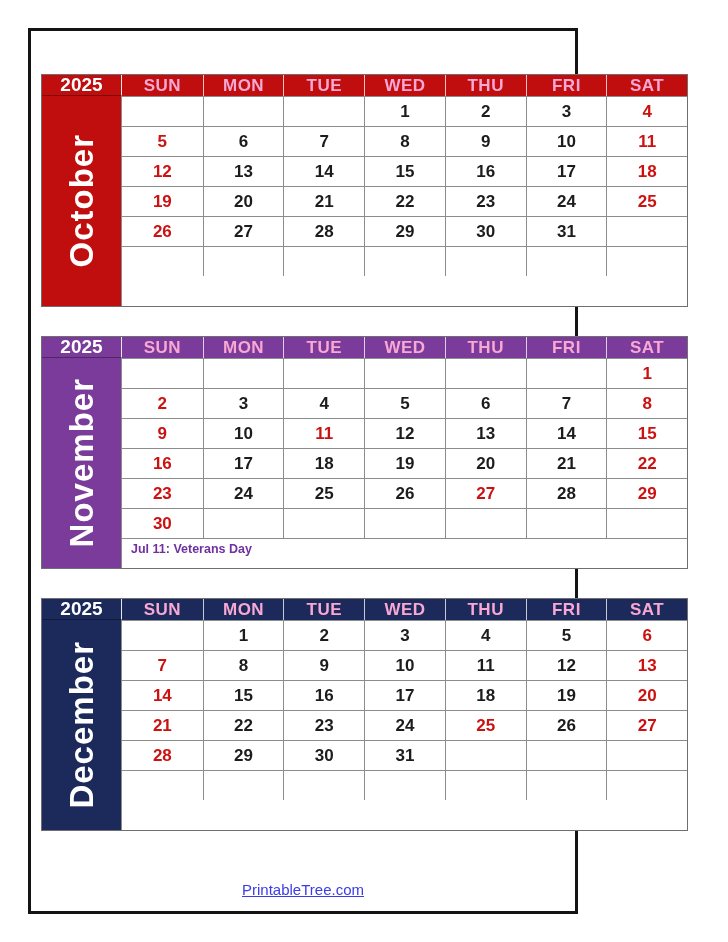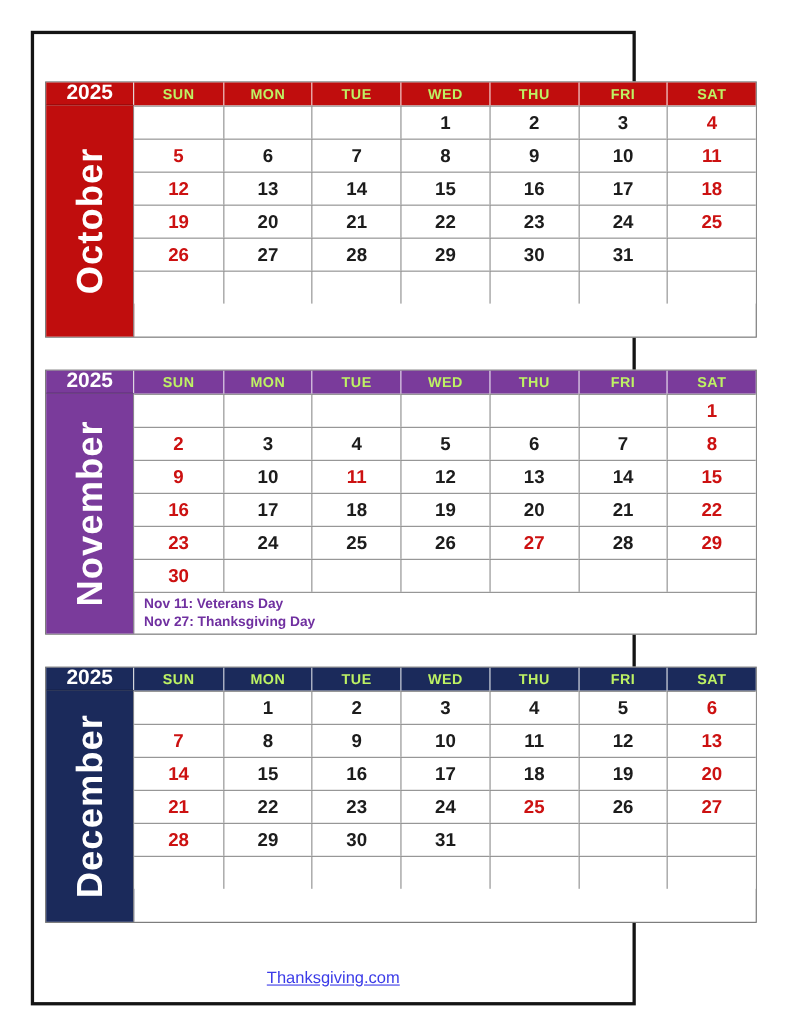--- a/index.html
+++ b/index.html
@@ -31,23 +31,23 @@
     color: #ffffff;
     font-weight: bold;
     font-size: 19px;
     display: flex; align-items: center; justify-content: center;
     border-right: 1px solid #e8e8e8;
     border-bottom: 1px solid rgba(0,0,0,0.35);
   }
 
   .dh {
     background: var(--mc);
-    color: #bef264;
-    font-weight: bold;
-    font-size: 13px;
+    color: #f9a8d4;
+    font-weight: bold;
+    font-size: 17px;
     letter-spacing: 0.5px;
     display: flex; align-items: center; justify-content: center;
     border-left: 1px solid rgba(255,255,255,0.75);
   }
   .dh:nth-child(2) { border-left: none; }
 
   .side {
     grid-column: 1; grid-row: 2 / span 7;
     background: var(--mc);
     display: flex; align-items: center; justify-content: center;
@@ -206,22 +206,21 @@
         <div class="cell">28</div>
         <div class="cell red">29</div>
         <div class="cell col0 red">30</div>
         <div class="cell"></div>
         <div class="cell"></div>
         <div class="cell"></div>
         <div class="cell"></div>
         <div class="cell"></div>
         <div class="cell"></div>
         <div class="note">
-          <div>Nov 11: Veterans Day</div>
-          <div>Nov 27: Thanksgiving Day</div>
+          <div>Jul 11: Veterans Day</div>
         </div>
       </section>
       <section class="cal" style="--mc: #1b2a5b; --nc: #1b2a5b;">
         <div class="year">2025</div>
         <div class="dh">SUN</div>
         <div class="dh">MON</div>
         <div class="dh">TUE</div>
         <div class="dh">WED</div>
         <div class="dh">THU</div>
         <div class="dh">FRI</div>
@@ -267,15 +266,15 @@
         <div class="cell col0"></div>
         <div class="cell"></div>
         <div class="cell"></div>
         <div class="cell"></div>
         <div class="cell"></div>
         <div class="cell"></div>
         <div class="cell"></div>
       </section>
     </div>
   <div class="footer">
-    <a href="#">Thanksgiving.com</a>
+    <a href="#">PrintableTree.com</a>
   </div>
 </div>
 
 </body></html>

